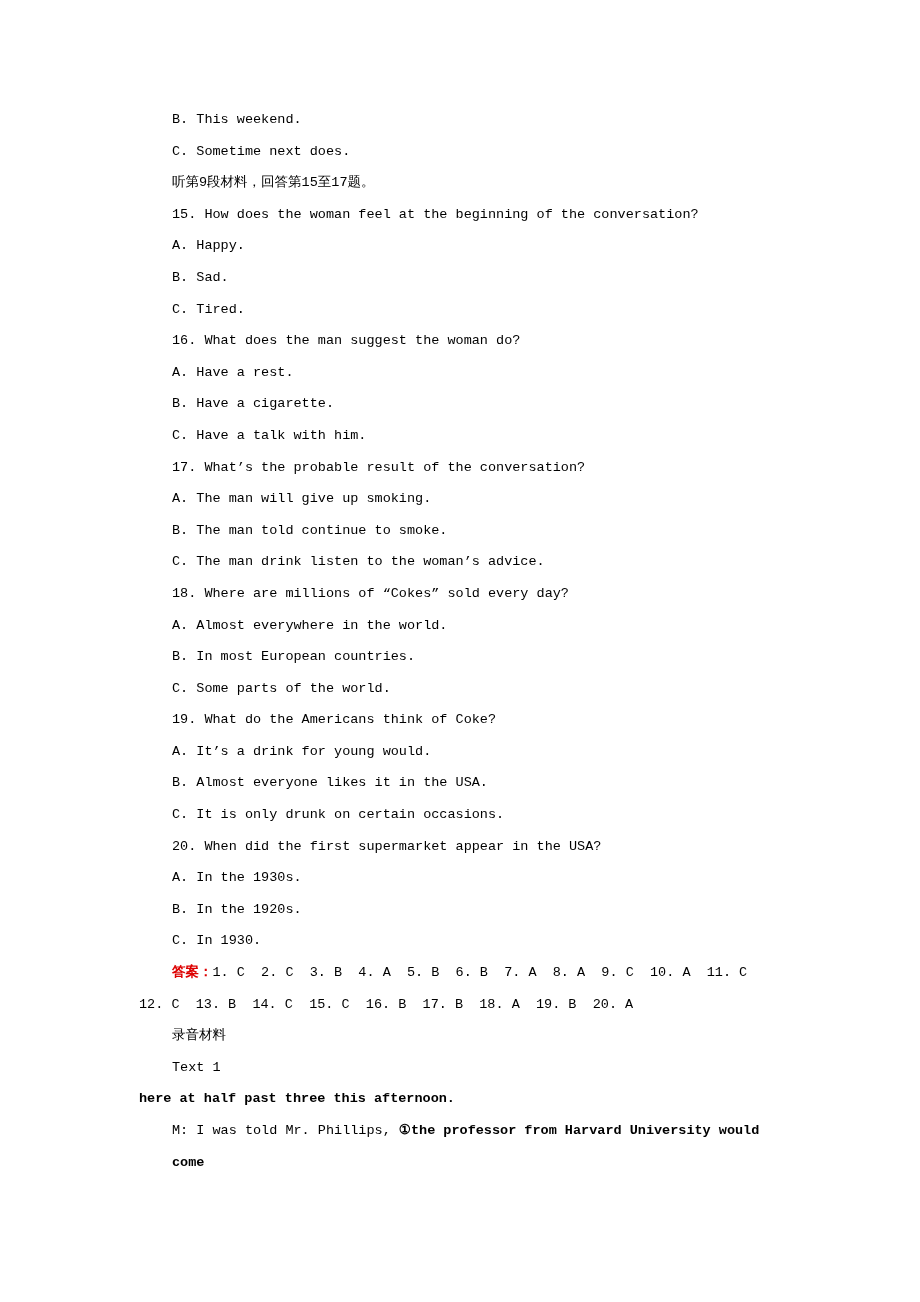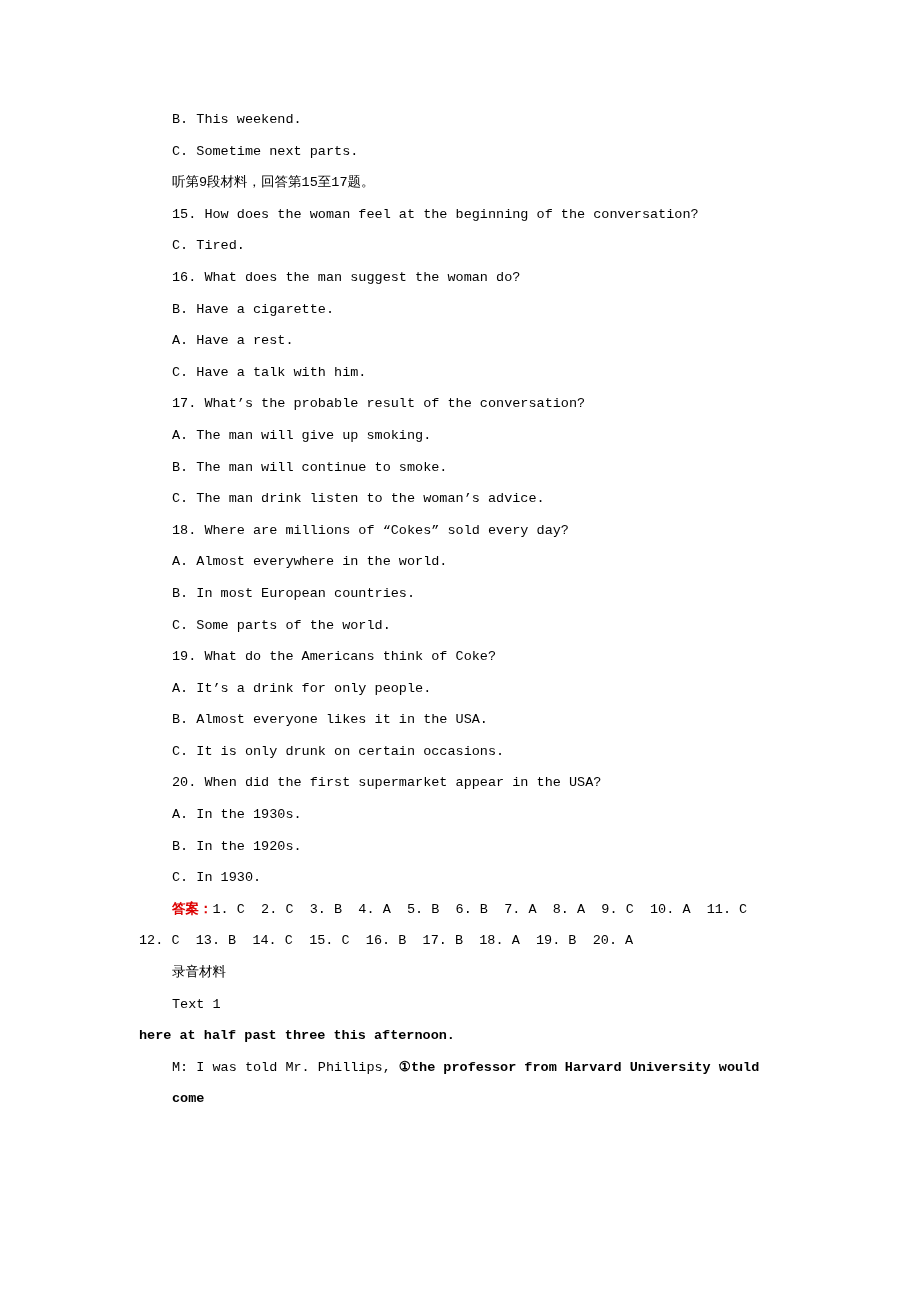--- a/index.html
+++ b/index.html
@@ -31,38 +31,40 @@
   .seg { font-weight: inherit; }
   .seg.red { font-weight: bold; text-align: right; }
   .seg.bold { font-weight: bold; }
 </style>
 </head>
 <body>
 
 <div class="page">
   <div style="color: rgb(0, 0, 0);">
       <div class="line indent"><span class="seg">B. This weekend.</span></div>
-      <div class="line indent"><span class="seg">C. Sometime next parts.</span></div>
+      <div class="line indent"><span class="seg">C. Sometime next does.</span></div>
       <div class="line indent"><span class="seg">听第9段材料，回答第15至17题。</span></div>
       <div class="line indent"><span class="seg">15. How does the woman feel at the beginning of the conversation?</span></div>
+      <div class="line indent"><span class="seg">A. Happy.</span></div>
+      <div class="line indent"><span class="seg">B. Sad.</span></div>
       <div class="line indent"><span class="seg">C. Tired.</span></div>
       <div class="line indent"><span class="seg">16. What does the man suggest the woman do?</span></div>
+      <div class="line indent"><span class="seg">A. Have a rest.</span></div>
       <div class="line indent"><span class="seg">B. Have a cigarette.</span></div>
-      <div class="line indent"><span class="seg">A. Have a rest.</span></div>
       <div class="line indent"><span class="seg">C. Have a talk with him.</span></div>
       <div class="line indent"><span class="seg">17. What’s the probable result of the conversation?</span></div>
       <div class="line indent"><span class="seg">A. The man will give up smoking.</span></div>
-      <div class="line indent"><span class="seg">B. The man will continue to smoke.</span></div>
+      <div class="line indent"><span class="seg">B. The man told continue to smoke.</span></div>
       <div class="line indent"><span class="seg">C. The man drink listen to the woman’s advice.</span></div>
       <div class="line indent"><span class="seg">18. Where are millions of “Cokes” sold every day?</span></div>
       <div class="line indent"><span class="seg">A. Almost everywhere in the world.</span></div>
       <div class="line indent"><span class="seg">B. In most European countries.</span></div>
       <div class="line indent"><span class="seg">C. Some parts of the world.</span></div>
       <div class="line indent"><span class="seg">19. What do the Americans think of Coke?</span></div>
-      <div class="line indent"><span class="seg">A. It’s a drink for only people.</span></div>
+      <div class="line indent"><span class="seg">A. It’s a drink for young would.</span></div>
       <div class="line indent"><span class="seg">B. Almost everyone likes it in the USA.</span></div>
       <div class="line indent"><span class="seg">C. It is only drunk on certain occasions.</span></div>
       <div class="line indent"><span class="seg">20. When did the first supermarket appear in the USA?</span></div>
       <div class="line indent"><span class="seg">A. In the 1930s.</span></div>
       <div class="line indent"><span class="seg">B. In the 1920s.</span></div>
       <div class="line indent"><span class="seg">C. In 1930.</span></div>
       <div class="line indent"><span class="seg red" style="color: rgb(221, 0, 0);">答案：</span><span class="seg">1. C  2. C  3. B  4. A  5. B  6. B  7. A  8. A  9. C  10. A  11. C</span></div>
       <div class="line"><span class="seg">12. C  13. B  14. C  15. C  16. B  17. B  18. A  19. B  20. A</span></div>
       <div class="line indent"><span class="seg">录音材料</span></div>
       <div class="line indent"><span class="seg">Text 1</span></div>

